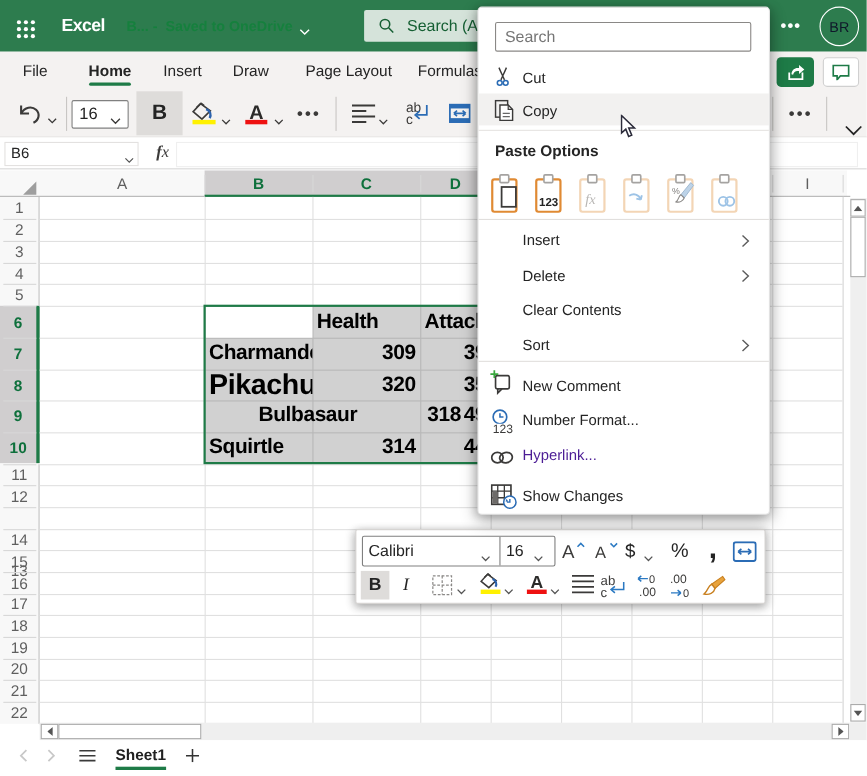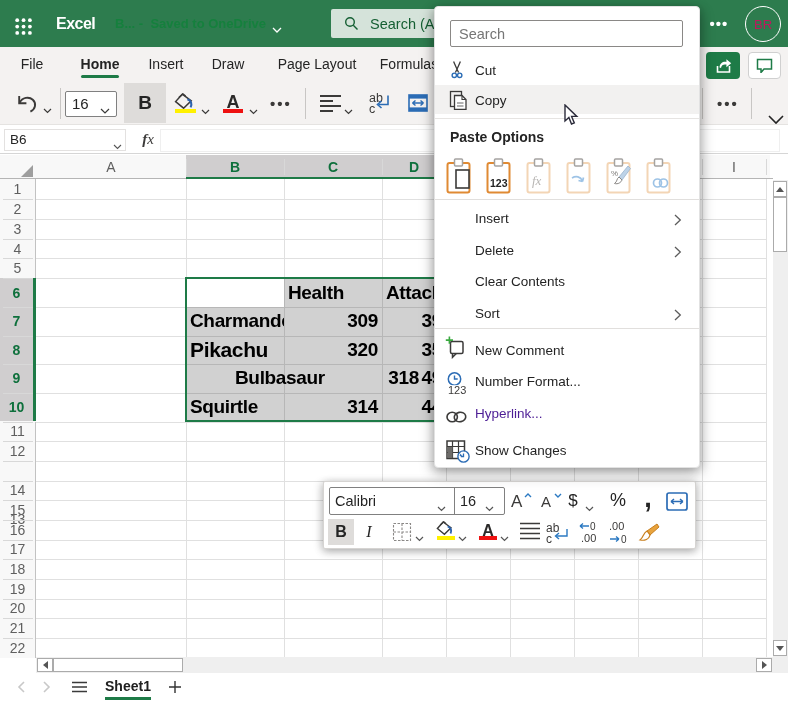--- a/index.html
+++ b/index.html
@@ -106,21 +106,21 @@
 <div class="abs" style="left:36px;top:598.5px;width:730px;height:1px;background:#e0e0e0;"></div>
 <div class="abs" style="left:36px;top:618.2px;width:730px;height:1px;background:#e0e0e0;"></div>
 <div class="abs" style="left:36px;top:637.9px;width:730px;height:1px;background:#e0e0e0;"></div>
 <div class="abs" style="left:36px;top:657.5px;width:730px;height:1px;background:#e0e0e0;"></div>
 <div class="abs" style="left:186px;top:278.3px;width:261px;height:143.2px;background:rgba(0,0,0,0.18);"></div>
 <div class="abs" style="left:187px;top:279.3px;width:97px;height:27.6px;background:#fff;"></div>
 <div class="abs" style="left:185px;top:277.3px;width:263px;height:145.2px;border:2px solid #1E7B47;background:transparent;"></div>
 <div class="abs" style="left:288px;top:278.3px;width:94px;height:28.6px;font-size:19px;letter-spacing:-0.35px;font-weight:bold;color:#000;display:flex;align-items:center;white-space:nowrap;overflow:hidden;">Health</div>
 <div class="abs" style="left:386px;top:278.3px;width:60px;height:28.6px;font-size:19px;letter-spacing:-0.35px;font-weight:bold;color:#000;display:flex;align-items:center;white-space:nowrap;overflow:hidden;">Attack</div>
 <div class="abs" style="left:190px;top:306.9px;width:94px;height:28.6px;font-size:19px;letter-spacing:-0.35px;font-weight:bold;color:#000;display:flex;align-items:center;white-space:nowrap;overflow:hidden;">Charmander</div>
-<div class="abs" style="left:190px;top:335.6px;width:94px;height:28.6px;font-size:21px;letter-spacing:-0.35px;font-weight:bold;color:#000;display:flex;align-items:center;white-space:nowrap;overflow:hidden;">Pikachu</div>
+<div class="abs" style="left:190px;top:335.6px;width:94px;height:28.6px;font-size:26px;letter-spacing:-0.35px;font-weight:bold;color:#000;display:flex;align-items:center;white-space:nowrap;overflow:hidden;">Pikachu</div>
 <div class="abs" style="left:190px;top:364.2px;width:94px;height:28.6px;font-size:19px;letter-spacing:-0.35px;font-weight:bold;color:#000;display:flex;align-items:center;white-space:nowrap;overflow:hidden;margin-left:45px;">Bulbasaur</div>
 <div class="abs" style="left:190px;top:392.9px;width:94px;height:28.6px;font-size:19px;letter-spacing:-0.35px;font-weight:bold;color:#000;display:flex;align-items:center;white-space:nowrap;overflow:hidden;">Squirtle</div>
 <div class="abs" style="left:284px;top:306.9px;width:94px;height:28.6px;font-size:19px;letter-spacing:-0.35px;font-weight:bold;color:#000;display:flex;align-items:center;justify-content:flex-end;white-space:nowrap;">309</div>
 <div class="abs" style="left:284px;top:335.6px;width:94px;height:28.6px;font-size:19px;letter-spacing:-0.35px;font-weight:bold;color:#000;display:flex;align-items:center;justify-content:flex-end;white-space:nowrap;">320</div>
 <div class="abs" style="left:284px;top:364.2px;width:94px;height:28.6px;font-size:19px;letter-spacing:-0.35px;font-weight:bold;color:#000;display:flex;align-items:center;justify-content:flex-end;white-space:nowrap;margin-left:41px;">318</div>
 <div class="abs" style="left:284px;top:392.9px;width:94px;height:28.6px;font-size:19px;letter-spacing:-0.35px;font-weight:bold;color:#000;display:flex;align-items:center;justify-content:flex-end;white-space:nowrap;">314</div>
 <div class="abs" style="left:382px;top:306.9px;width:60px;height:28.6px;font-size:19px;letter-spacing:-0.35px;font-weight:bold;color:#000;display:flex;align-items:center;justify-content:flex-end;white-space:nowrap;">39</div>
 <div class="abs" style="left:382px;top:335.6px;width:60px;height:28.6px;font-size:19px;letter-spacing:-0.35px;font-weight:bold;color:#000;display:flex;align-items:center;justify-content:flex-end;white-space:nowrap;">35</div>
 <div class="abs" style="left:382px;top:364.2px;width:60px;height:28.6px;font-size:19px;letter-spacing:-0.35px;font-weight:bold;color:#000;display:flex;align-items:center;justify-content:flex-end;white-space:nowrap;">49</div>
 <div class="abs" style="left:382px;top:392.9px;width:60px;height:28.6px;font-size:19px;letter-spacing:-0.35px;font-weight:bold;color:#000;display:flex;align-items:center;justify-content:flex-end;white-space:nowrap;">44</div>
@@ -189,21 +189,21 @@
 <div class="abs" style="left:272px;top:20px;width:12px;height:8px;"><svg width="10" height="7">
       <path d="M1 1 L5 5 L9 1" stroke="#fff" stroke-width="1.3" fill="none"></path>
     </svg></div>
 <div class="abs" style="left:331px;top:9px;width:310px;height:29px;background:#d5e3da;border-radius:2px;"></div>
 <div class="abs" style="left:344px;top:16px;width:16px;height:16px;"><svg width="15" height="15">
       <circle cx="6" cy="6" r="4.3" stroke="#155f33" stroke-width="1.4" fill="none"></circle>
       <path d="M9.3 9.3 L13.5 13.5" stroke="#155f33" stroke-width="1.4"></path>
     </svg></div>
 <div class="abs" style="left:370px;top:9px;width:200px;height:29px;color:#155f33;font-size:14.5px;display:flex;align-items:center;">Search (Alt + Q)</div>
 <div class="abs ctr" style="left:706px;top:0;width:26px;height:47px;color:#fff;font-size:15px;letter-spacing:1px;font-weight:bold;">•••</div>
-<div class="abs ctr" style="left:745px;top:6px;width:36px;height:36px;border:1.2px solid #fff;border-radius:50%;color:#be185d;font-size:13px;">BR</div>
+<div class="abs ctr" style="left:745px;top:6px;width:36px;height:36px;border:1.2px solid #fff;border-radius:50%;color:#0f172a;font-size:13px;">BR</div>
 <div class="abs" style="left:0;top:47px;width:788px;height:78px;background:#f4f2f1;"></div>
 <div class="abs ctr" style="left:-23px;top:53px;width:110px;height:22px;font-size:14px;color:#242424;font-weight:normal;">File</div>
 <div class="abs ctr" style="left:45px;top:53px;width:110px;height:22px;font-size:14px;color:#242424;font-weight:bold;">Home</div>
 <div class="abs ctr" style="left:111px;top:53px;width:110px;height:22px;font-size:14px;color:#242424;font-weight:normal;">Insert</div>
 <div class="abs ctr" style="left:173px;top:53px;width:110px;height:22px;font-size:14px;color:#242424;font-weight:normal;">Draw</div>
 <div class="abs ctr" style="left:262px;top:53px;width:110px;height:22px;font-size:14px;color:#242424;font-weight:normal;">Page Layout</div>
 <div class="abs ctr" style="left:354px;top:53px;width:110px;height:22px;font-size:14px;color:#242424;font-weight:normal;">Formulas</div>
 <div class="abs" style="left:81px;top:75px;width:38px;height:3px;background:#1E7B47;border-radius:2px;"></div>
 <div class="abs" style="left:17px;top:94px;width:22px;height:19px;"><svg width="22" height="19" viewBox="0 0 22 19">
       <path d="M2.2 2 L2.2 9.2 L9.4 9.2" stroke="#3b3a39" stroke-width="1.9" fill="none"></path>

